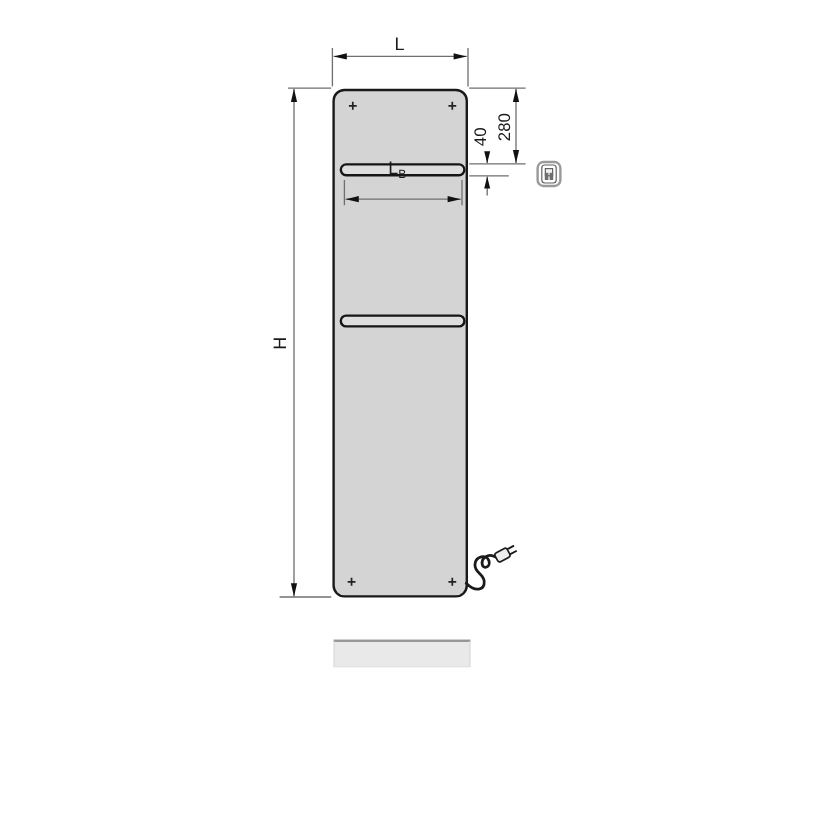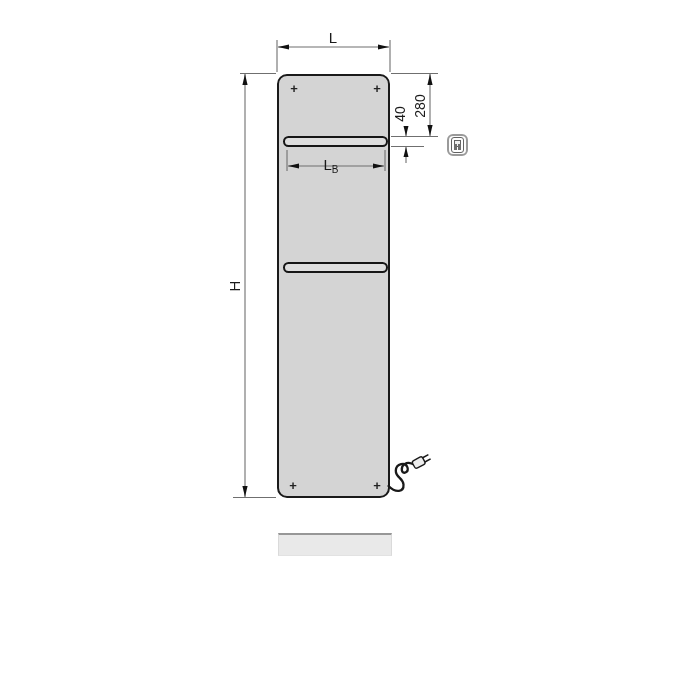--- a/index.html
+++ b/index.html
@@ -117,21 +117,21 @@
         <rect class="plug-body" x="-1" y="-4.2" width="11.5" height="8.4" rx="2.2"></rect>
         <path class="prong" d="M10.5 -2.4 L17 -2.4 M10.5 2.4 L17 2.4"></path>
       </g>
     </g>
   </svg>
 
   <span class="dim-label" style="left:333px;top:37px;">L</span>
   <span class="dim-label rot" style="left:234px;top:286px;">H</span>
   <span class="dim-label rot small" style="left:420px;top:106px;">280</span>
   <span class="dim-label rot small" style="left:400px;top:114px;">40</span>
-  <span class="dim-label" style="left:331px;top:166px;"><span>L</span><span class="sub">B</span></span>
+  <span class="dim-label" style="left:331px;top:142px;"><span>L</span><span class="sub">B</span></span>
 
   <div class="ctl-icon">
     <div class="ctl-inner">
       <div class="ctl-display"></div>
       <div class="ctl-foot left"></div>
       <div class="ctl-foot right"></div>
     </div>
   </div>
 
 </div>

